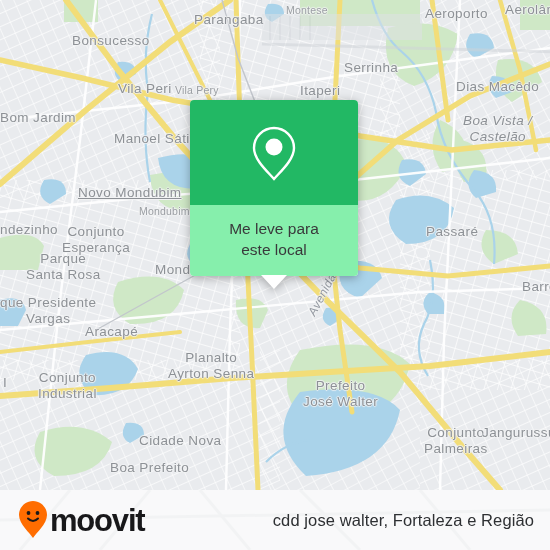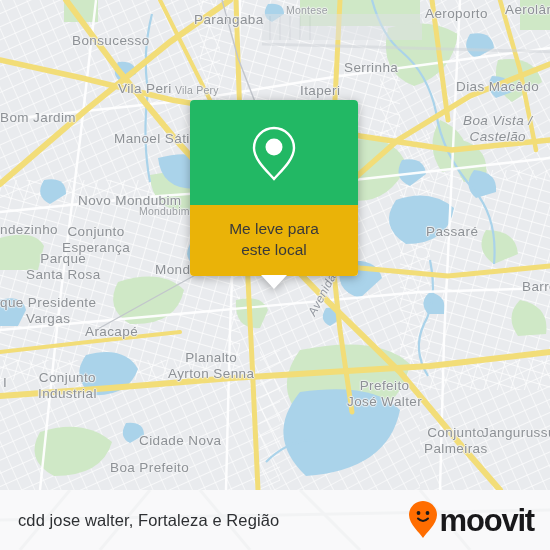--- a/index.html
+++ b/index.html
@@ -74,21 +74,21 @@
     background: #ffffff;
   }
   #callout-head {
     height: 105px;
     background: #22b864;
     display: flex;
     align-items: center;
     justify-content: center;
   }
   #callout-body {
-    background: #eab308;
+    background: #86efac;
     padding: 14px 24px 16px;
     text-align: center;
     font-size: 15.5px;
     color: #39393b;
     line-height: 1.33;
   }
   #callout-tail {
     position: absolute;
     left: 50%;
     bottom: -13px;
@@ -250,39 +250,39 @@
         <div class="place sz-lg" style="left: 72px; top: 33px;">Bonsucesso</div>
         <div class="place sz-lg" style="left: 344px; top: 60px;">Serrinha</div>
         <div class="place sz-sm" style="left: 175px; top: 66px; margin-top: 18px;">Vila Pery</div>
         <div class="place sz-lg" style="left: 444px; top: 79px; padding-left: 12px;">Dias Macêdo</div>
         <div class="place sz-lg" style="left: 118px; top: 81px;">Vila Peri</div>
         <div class="place sz-lg" style="left: 300px; top: 83px;">Itaperi</div>
         <div class="place sz-lg" style="left: 0px; top: 110px;">Bom Jardim</div>
         <div class="place sz-lg" style="left: 114px; top: 131px;">Manoel Sátiro</div>
         <div class="place sz-lg" style="left: 463px; top: 113px; font-style: italic;">Boa Vista /
 Castelão</div>
-        <div class="place sz-lg" style="left: 78px; top: 193px;">Novo Mondubim</div>
+        <div class="place sz-lg" style="left: 78px; top: 185px; text-decoration: underline;">Novo Mondubim</div>
         <div class="place sz-sm" style="left: 139px; top: 205px;">Mondubim</div>
         <div class="place sz-lg" style="left: 426px; top: 224px;">Passaré</div>
         <div class="place sz-lg" style="left: 0px; top: 222px;">ndezinho</div>
         <div class="place sz-lg" style="left: 62px; top: 224px;">Conjunto
 Esperança</div>
         <div class="place sz-lg" style="left: 155px; top: 262px;">Mondubim</div>
         <div class="place sz-lg" style="left: 26px; top: 251px;">Parque
 Santa Rosa</div>
         <div class="place sz-lg" style="left: 522px; top: 279px;">Barro</div>
         <div class="place sz-lg" style="left: 0px; top: 295px;">que Presidente
 Vargas</div>
         <div class="place sz-lg" style="left: 85px; top: 324px;">Aracapé</div>
         <div class="place sz-md rot" style="left: 306px; top: 312px;">Avenida I</div>
         <div class="place sz-lg" style="left: 168px; top: 350px;">Planalto
 Ayrton Senna</div>
         <div class="place sz-lg" style="left: 38px; top: 370px;">Conjunto
 Industrial</div>
-        <div class="place sz-lg" style="left: 303px; top: 378px; margin-left: 44px;">Prefeito
+        <div class="place sz-lg" style="left: 303px; top: 378px;">Prefeito
 José Walter</div>
         <div class="place sz-lg" style="left: 139px; top: 385px; margin-top: 48px;">Cidade Nova</div>
         <div class="place sz-lg" style="left: 3px; top: 375px;">I</div>
         <div class="place sz-lg" style="left: 424px; top: 425px;">Conjunto
 Palmeiras</div>
         <div class="place sz-lg" style="left: 482px; top: 425px;">Jangurussu</div>
         <div class="place sz-lg" style="left: 110px; top: 460px;">Boa Prefeito</div>
       </div>
 
 
@@ -306,25 +306,25 @@
       <g stroke="#e7e9eb" stroke-width="3" fill="none">
         <path d="M20 60 L70 0"></path>
           <path d="M100 60 L150 0"></path>
         <path d="M200 0 L250 60"></path>
           <path d="M300 0 L360 60"></path>
         <path d="M0 30 L550 20"></path>
           <path d="M420 0 L470 60"></path>
       </g>
     </svg>
 
-    <div id="footer-title">cdd jose walter, Fortaleza e Região</div>
-
     <div id="brand">
       <svg width="30" height="40" viewBox="0 0 30 40">
         <path d="M15 1 C7.3 1 1 7.3 1 15 C1 24 12 33 15 38 C18 33 29 24 29 15 C29 7.3 22.7 1 15 1 Z" fill="#ff6d00"></path>
         <circle cx="10.5" cy="13" r="1.9" fill="#1a1a1a"></circle>
         <circle cx="19.5" cy="13" r="1.9" fill="#1a1a1a"></circle>
         <path d="M10 18.5 q5 5 10 0" stroke="#1a1a1a" stroke-width="2" fill="none" stroke-linecap="round"></path>
       </svg>
       <span id="brand-word">moovit</span>
     </div>
+
+    <div id="footer-title">cdd jose walter, Fortaleza e Região</div>
   </div>
 </div>
 
 </body></html>

